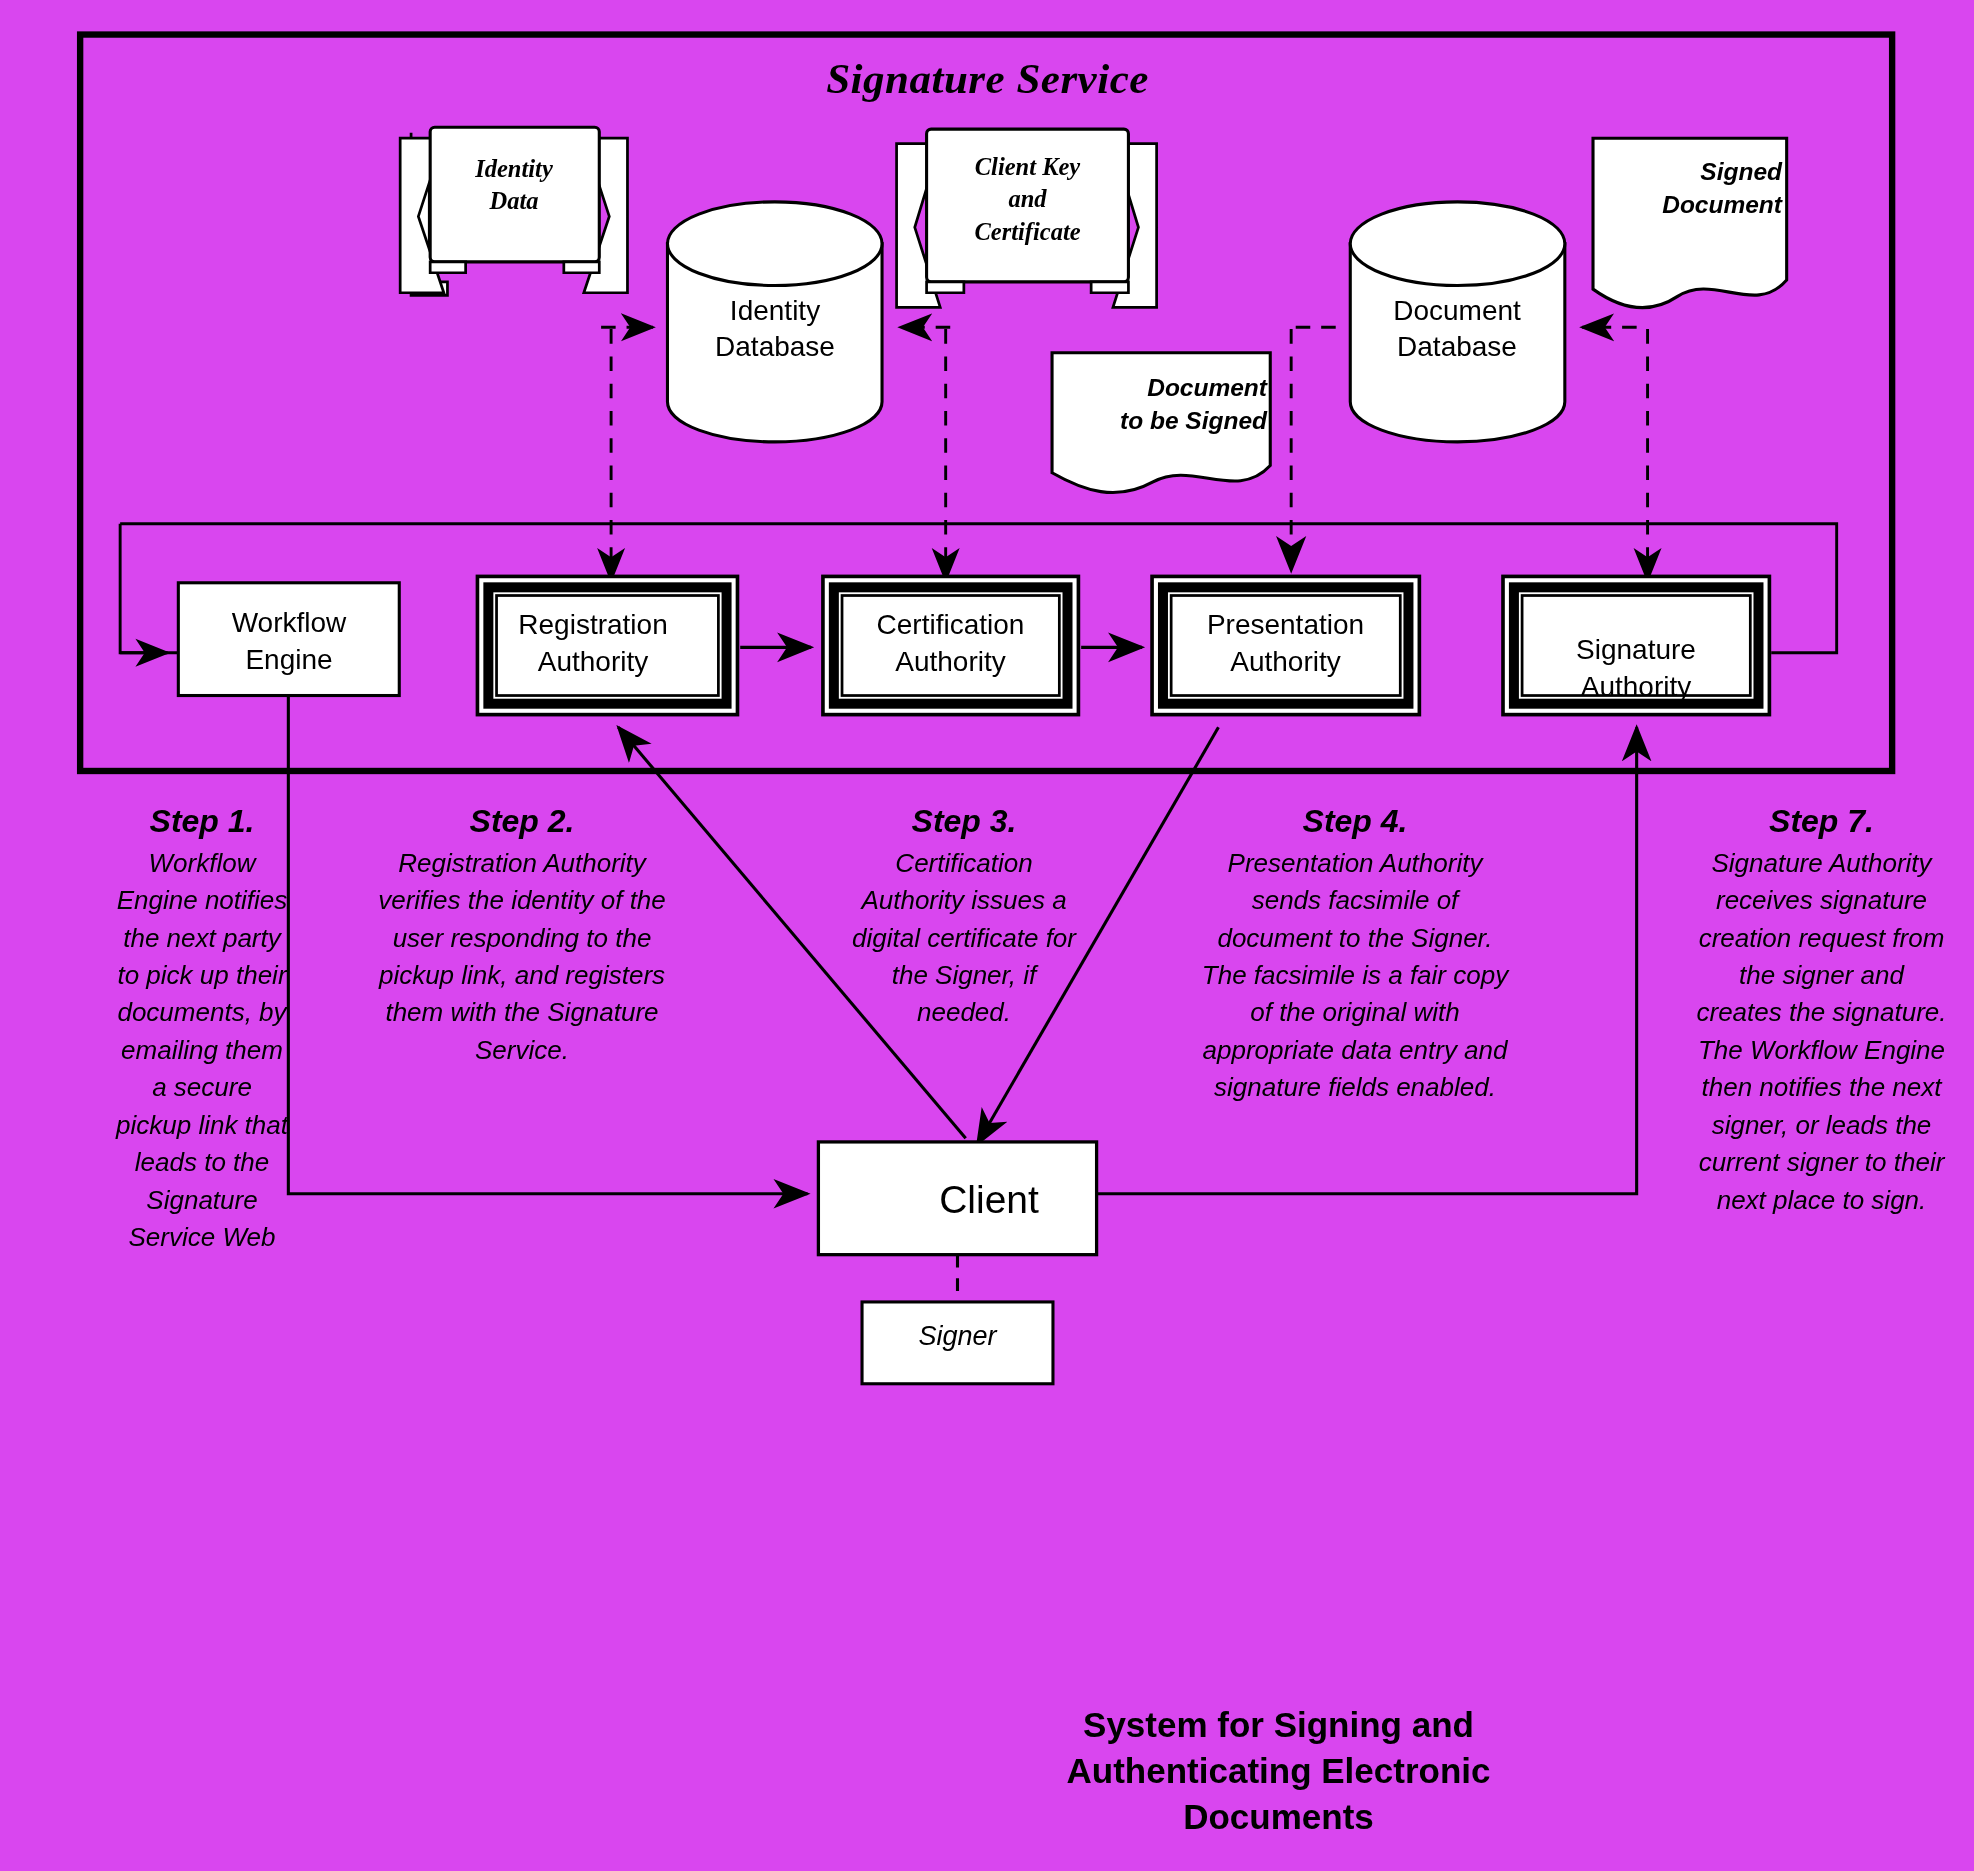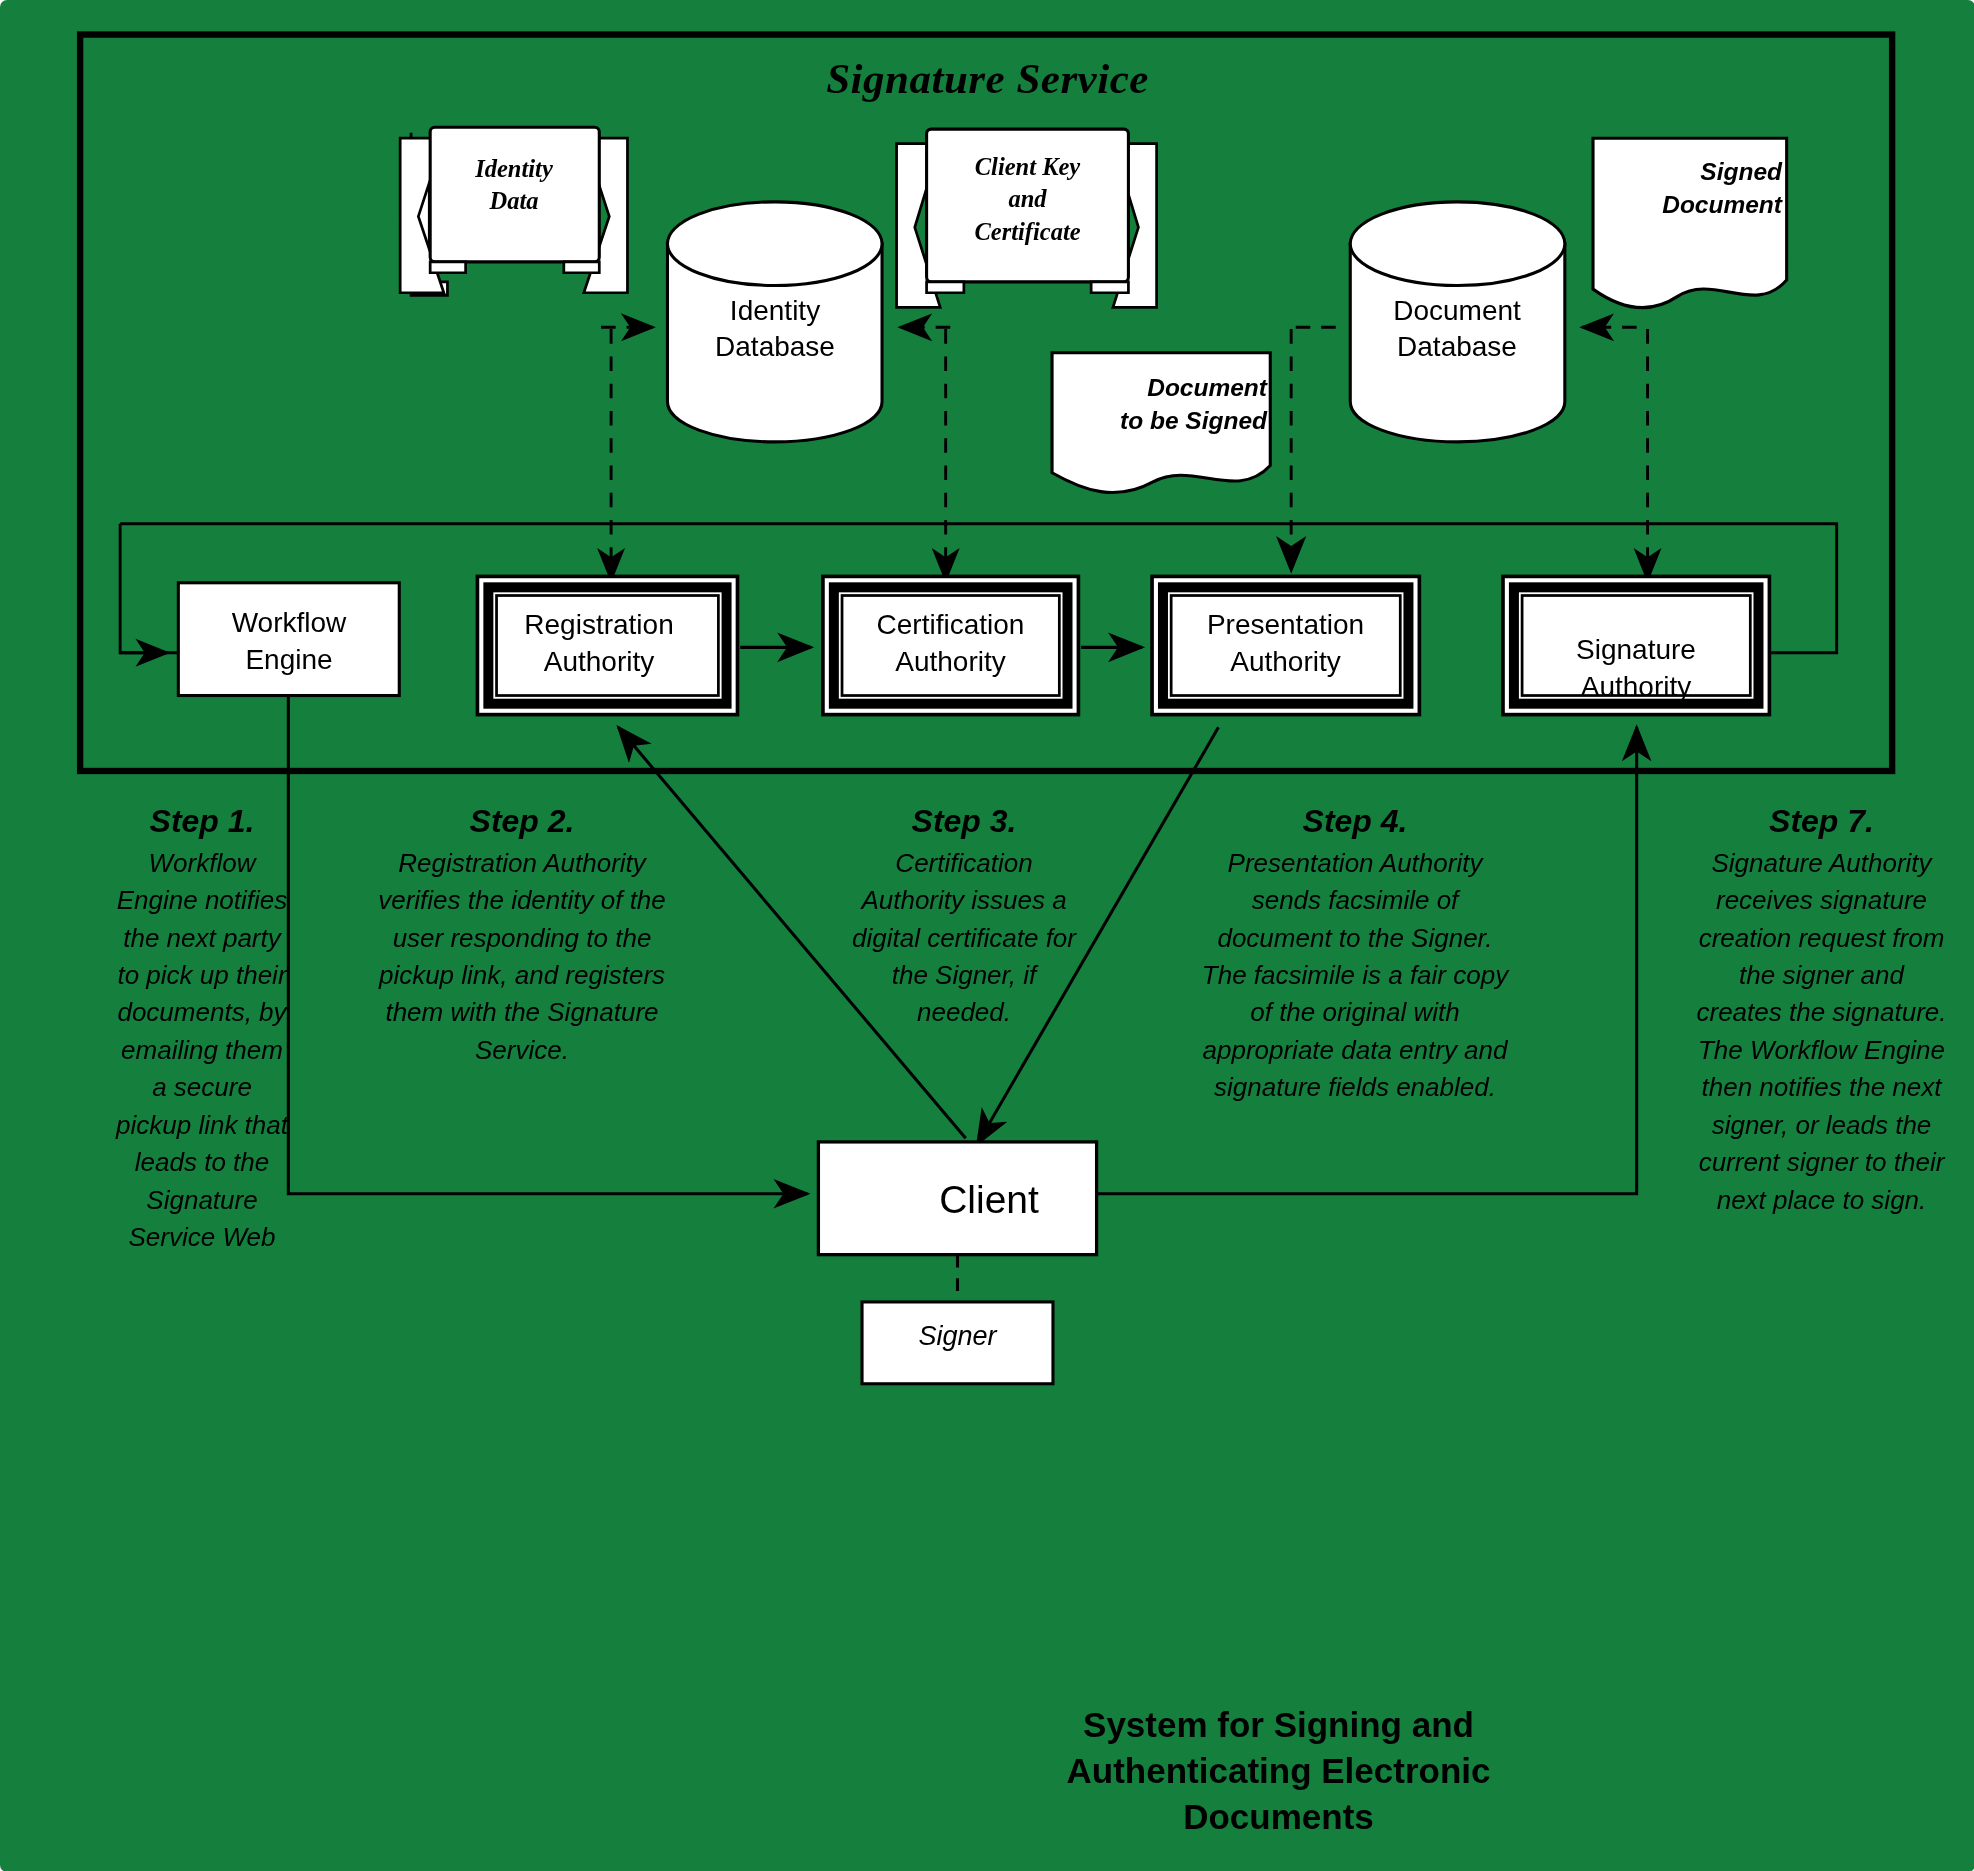--- a/index.html
+++ b/index.html
@@ -1,17 +1,17 @@
 <!DOCTYPE html>
 <html style="font-size:14.5px"><head>
 <meta charset="utf-8">
 <style>
   html,body{margin:0;padding:0;background:#ffffff;}
   body{width:1975px;height:1872px;font-family:"Liberation Sans",sans-serif;color:#000;}
-  #root{position:relative;width:1975px;height:1872px;overflow:hidden;background:#15803d;border-radius:7px;}
+  #root{position:relative;width:1975px;height:1872px;overflow:hidden;background:#d946ef;}
   svg#canvas{position:absolute;left:0;top:0;width:1975px;height:1872px;display:block;}
   .lbl{position:absolute;text-align:center;color:#000;line-height:1.22;}
 
   
   .service-title{
     font-family:"Liberation Serif",serif;font-style:italic;font-weight:bold;
     font-size:43px;letter-spacing:0.5px;
   }
   .store-lbl{
     font-family:"Liberation Serif",serif;font-style:italic;font-weight:bold;
@@ -175,21 +175,21 @@
   <div class="lbl doc-lbl" style="left:1056px;top:371px;width:211px;">
     <div>Document</div>
     <div>to be Signed</div>
   </div>
 
   <div class="lbl node-lbl" style="left:182px;top:605px;width:214px;">
     <div>Workflow</div>
     <div>Engine</div>
   </div>
 
-  <div class="lbl node-lbl" style="left:496px;top:607px;width:194px;padding-left:6px;">
+  <div class="lbl node-lbl" style="left:496px;top:607px;width:194px;">
     <div>Registration</div>
     <div>Authority</div>
   </div>
 
   <div class="lbl node-lbl" style="left:842px;top:607px;width:217px;">
     <div>Certification</div>
     <div>Authority</div>
   </div>
 
   <div class="lbl node-lbl" style="left:1171px;top:607px;width:229px;">

